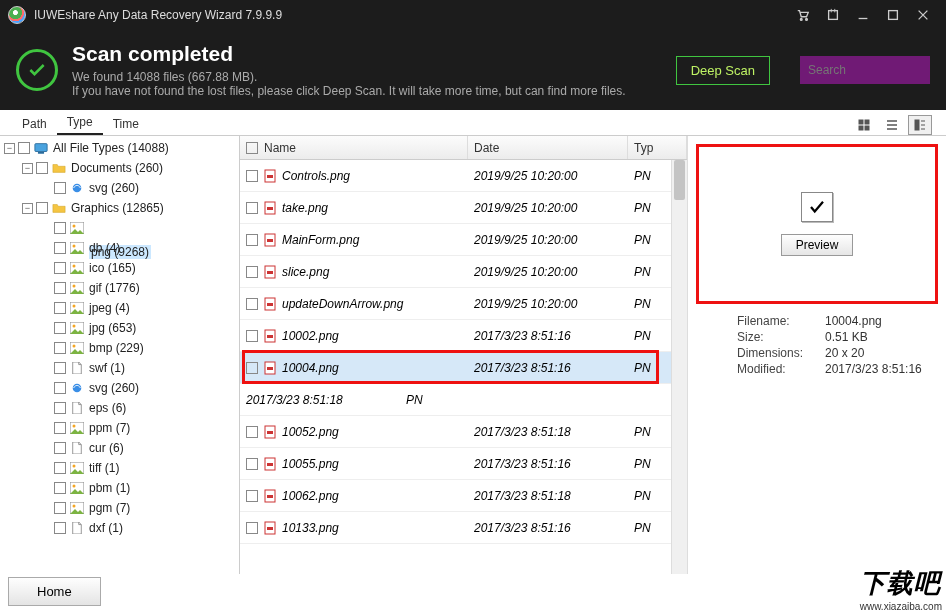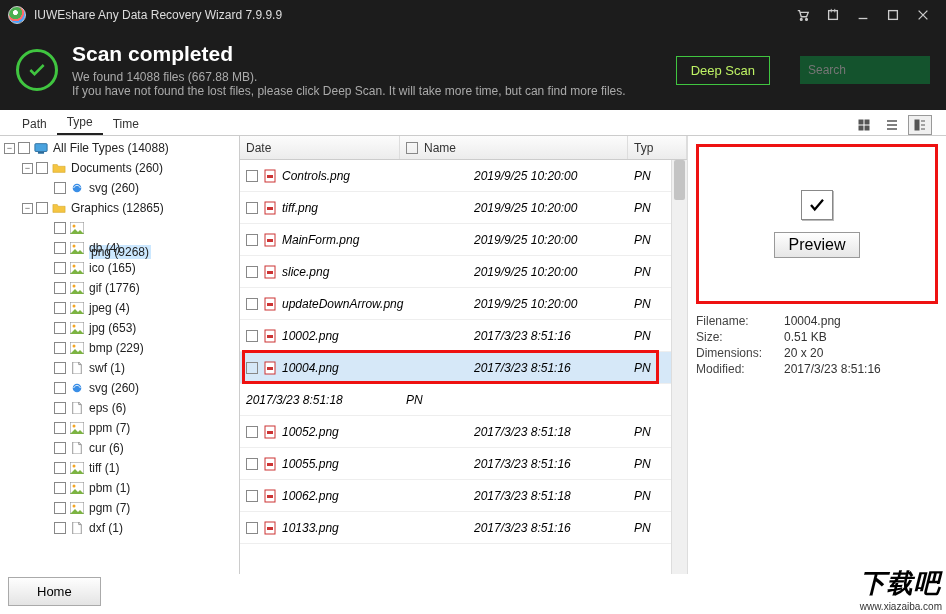--- a/index.html
+++ b/index.html
@@ -15,21 +15,21 @@
 
 
 .header { height: 80px; background: #1c1c1c; display: flex; align-items: center; color: #ccc; padding: 0 16px; position: relative; }
 .header .checkcircle { width: 42px; height: 42px; border: 3px solid #40c540; border-radius: 50%; display:flex; align-items:center; justify-content:center; margin-right: 14px; flex-shrink:0; }
 .header .checkcircle svg { width: 20px; height: 20px; stroke: #40c540; stroke-width: 3; fill:none; }
 .header .msg { flex: 1; }
 .header .msg h2 { font-size: 21px; font-weight: bold; color: #fff; margin-bottom: 4px; }
 .header .msg .sub1 { font-size: 12px; color: #aaa; }
 .header .msg .sub2 { font-size: 12px; color: #aaa; }
 .header .deepscan { border: 1px solid #40c540; color: #bef264; background: transparent; padding: 6px 14px; font-size: 13px; margin-right: 30px; cursor:pointer; }
-.header .searchbox { width: 130px; height: 28px; background: #14532d; display: flex; align-items: center; padding: 0 8px; }
+.header .searchbox { width: 130px; height: 28px; background: #701a75; display: flex; align-items: center; padding: 0 8px; }
 .header .searchbox input { flex:1; background: transparent; border: none; color: #999; font-size: 12px; outline:none; }
 .header .searchbox svg { width: 14px; height: 14px; stroke: #888; fill:none; stroke-width:2; }
 
 
 .tabrow { height: 26px; border-bottom: 1px solid #ccc; display: flex; align-items: flex-end; padding: 0 12px; }
 .tabrow .tab { padding: 4px 10px; font-size: 12px; color: #333; cursor:pointer; }
 .tabrow .tab.active { border-bottom: 2px solid #222; font-weight: normal; }
 .tabrow .spacer { flex:1; }
 .tabrow .viewbtn { width: 24px; height: 20px; display:inline-flex; align-items:center; justify-content:center; margin: 0 2px; border: 1px solid transparent; }
 .tabrow .viewbtn.active { border: 1px solid #999; background:#f0f0f0; }
@@ -63,24 +63,24 @@
 .filelist .row .chk { width:12px; height:12px; border:1px solid #888; flex-shrink:0; }
 .filelist .row .pdfico { width:14px; height:14px; display:inline-flex; flex-shrink:0; }
 .filelist .redbox { position:absolute; border:3px solid #e11; pointer-events:none; }
 .filelist .scrolltrack { position:absolute; right:0; top:24px; bottom:0; width:16px; background:#f0f0f0; border-left:1px solid #ddd;}
 .filelist .scrolltrack .thumb { position:absolute; left:2px; right:2px; top:0; height:40px; background:#c4c4c4; border-radius:2px; }
 
 .preview { width: 258px; padding: 8px 8px; position: relative; }
 .preview .redframe { border: 3px solid #e11; height: 160px; display:flex; flex-direction:column; align-items:center; justify-content:center; gap:12px; }
 .preview .thumb { width: 32px; height: 30px; border: 1px solid #888; background:#fff; display:flex; align-items:center; justify-content:center; box-shadow: 1px 1px 0 #bbb; }
 .preview .thumb svg { width:18px; height:18px; stroke:#000; stroke-width:3; fill:none; }
-.preview .prevbtn { background: linear-gradient(#fefefe,#e6e6e6); border:1px solid #999; padding: 3px 14px; font-size:16px; cursor:pointer; }
+.preview .prevbtn { background: linear-gradient(#fefefe,#e6e6e6); border:1px solid #999; padding: 3px 14px; font-size:12px; cursor:pointer; }
 .preview .meta { margin-top: 10px; font-size: 12px; color:#333; }
 .preview .meta .mr { display:flex; margin-bottom: 2px; }
-.preview .meta .mk { width: 88px; color:#444; }
+.preview .meta .mk { width: 88px; color:#444;margin-left:41px; }
 .preview .meta .mv { }
 
 
 .bottombar { position:absolute; left:8px; bottom:8px; }
 .bottombar .homebtn { background: linear-gradient(#fefefe,#e4e4e4); border:1px solid #aaa; padding: 6px 28px; font-size: 13px; cursor:pointer; }
 
 .watermark { position:absolute; right:4px; bottom:2px; font-size: 26px; font-weight: bold; font-style: italic; color:#000; text-shadow: 1px 1px 0 #fff; letter-spacing:1px; pointer-events:none; }
 .watermark .url { font-size: 10px; font-style: normal; font-weight:normal; display:block; text-align:right; color:#333; letter-spacing:0;}
 
 
@@ -400,25 +400,25 @@
             <path d="M1 0h7l3 3v11H1z" fill="#fff" stroke="#888"></path>
             <path d="M8 0v3h3" fill="none" stroke="#888"></path>
           </svg>
         </span>
         <span class="lbl">dxf (1)</span>
       </div>
     </div>
 
   <div class="filelist">
     <div class="cols">
-      <div class="col date">Date</div>
       <div class="col name">
           <span class="chk" style="margin-right:6px;border:1px solid #888;width:12px;height:12px;"></span>
           <span>Name</span>
         </div>
+      <div class="col date">Date</div>
       <div class="col type">Typ</div>
     </div>
     <div class="rows" id="rows">
         <div class="row">
           <div class="c name">
             <span class="chk"></span>
             <span class="pdfico">
               <svg viewBox="0 0 14 14">
                 <rect x="2" y="1" width="10" height="12" fill="#fff" stroke="#c33"></rect>
                 <rect x="4" y="6" width="6" height="3" fill="#c33"></rect>
@@ -431,21 +431,21 @@
         </div>
         <div class="row">
           <div class="c name">
             <span class="chk"></span>
             <span class="pdfico">
               <svg viewBox="0 0 14 14">
                 <rect x="2" y="1" width="10" height="12" fill="#fff" stroke="#c33"></rect>
                 <rect x="4" y="6" width="6" height="3" fill="#c33"></rect>
               </svg>
             </span>
-            <span>tiff.png</span>
+            <span>take.png</span>
           </div>
           <div class="c date">2019/9/25 10:20:00</div>
           <div class="c type">PN</div>
         </div>
         <div class="row">
           <div class="c name">
             <span class="chk"></span>
             <span class="pdfico">
               <svg viewBox="0 0 14 14">
                 <rect x="2" y="1" width="10" height="12" fill="#fff" stroke="#c33"></rect>

